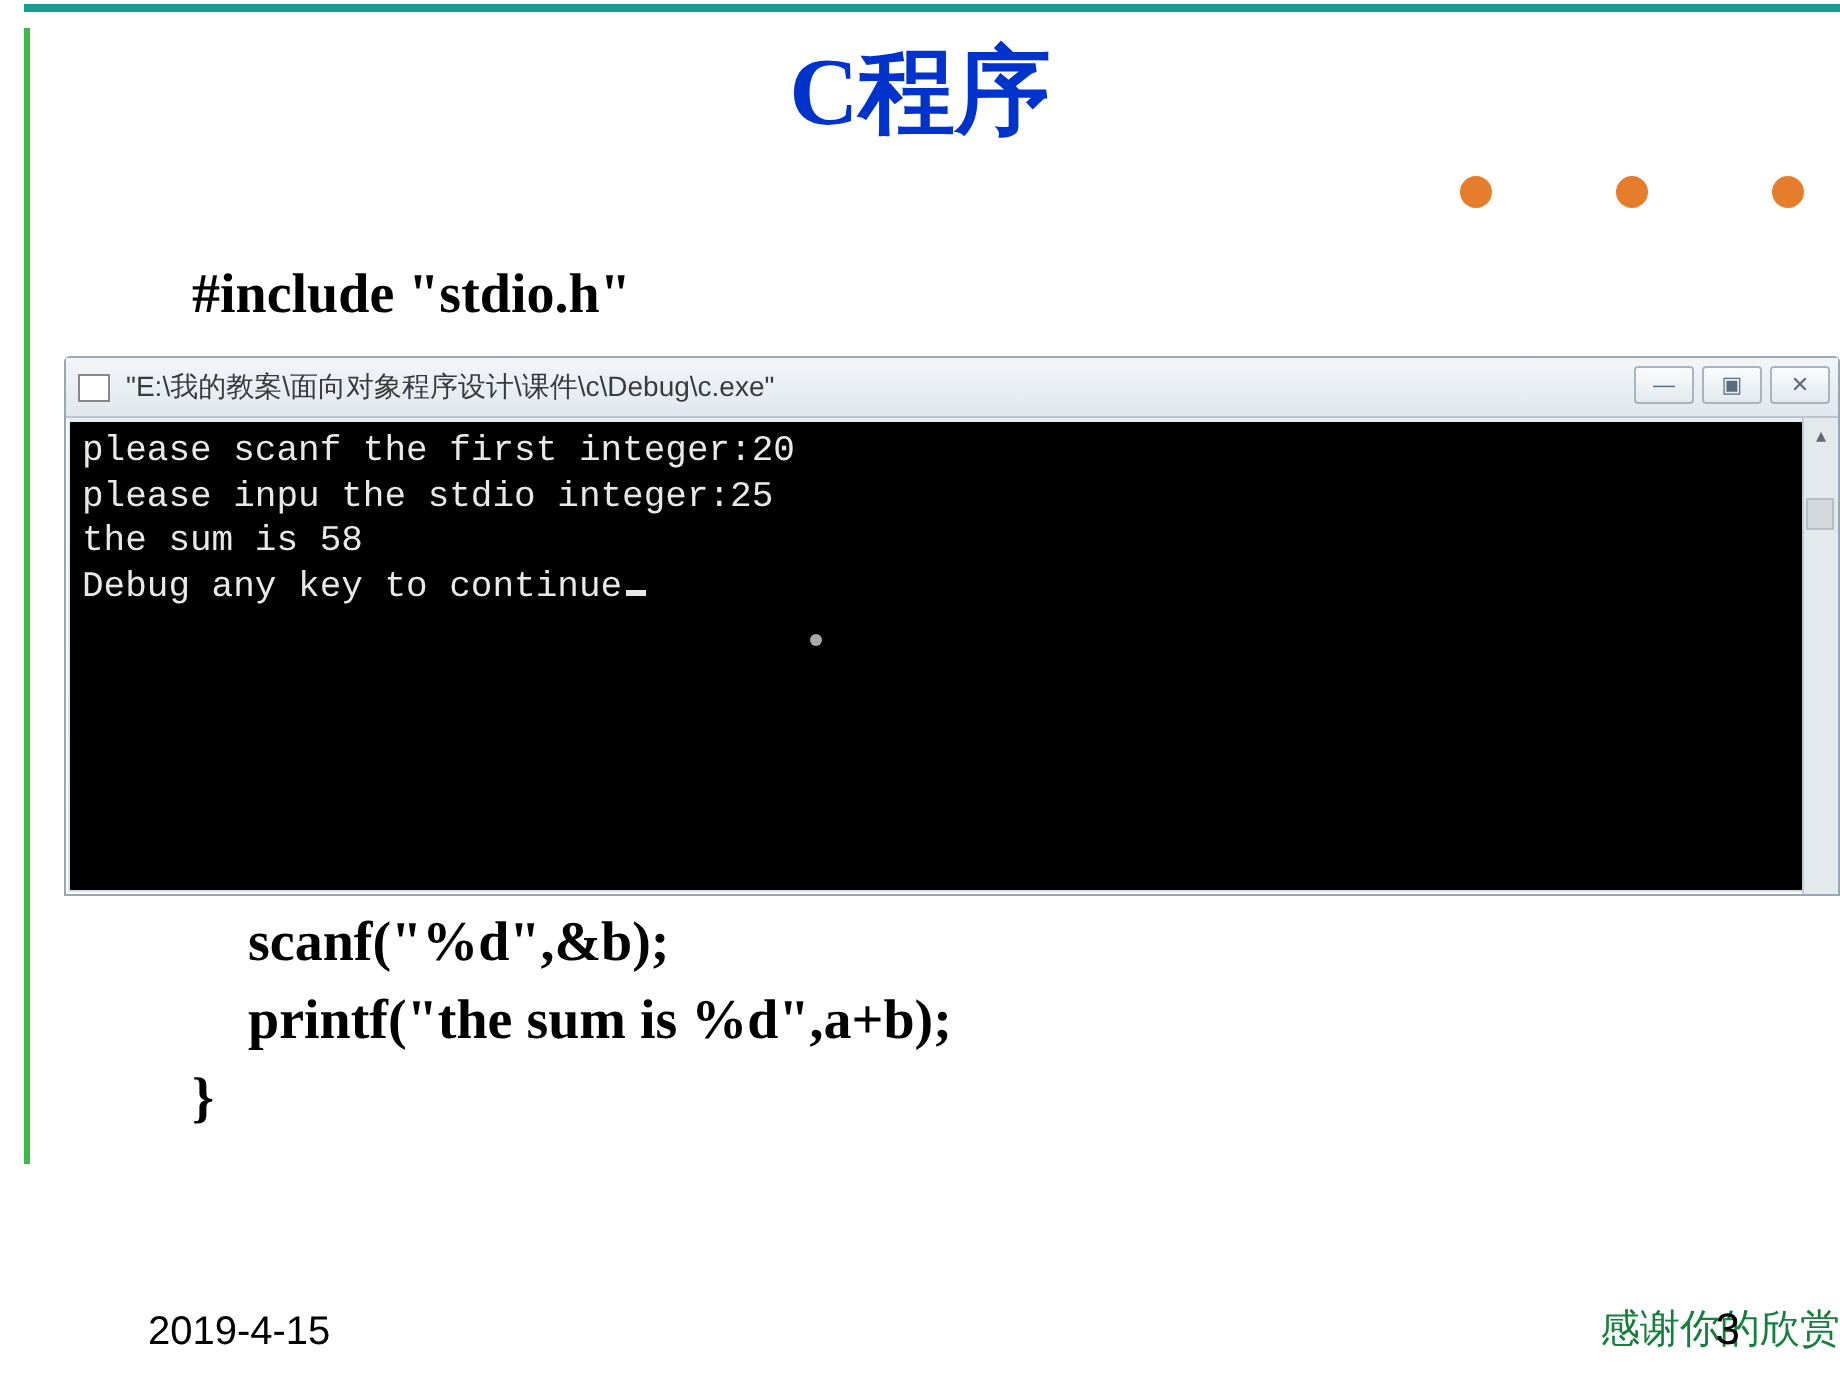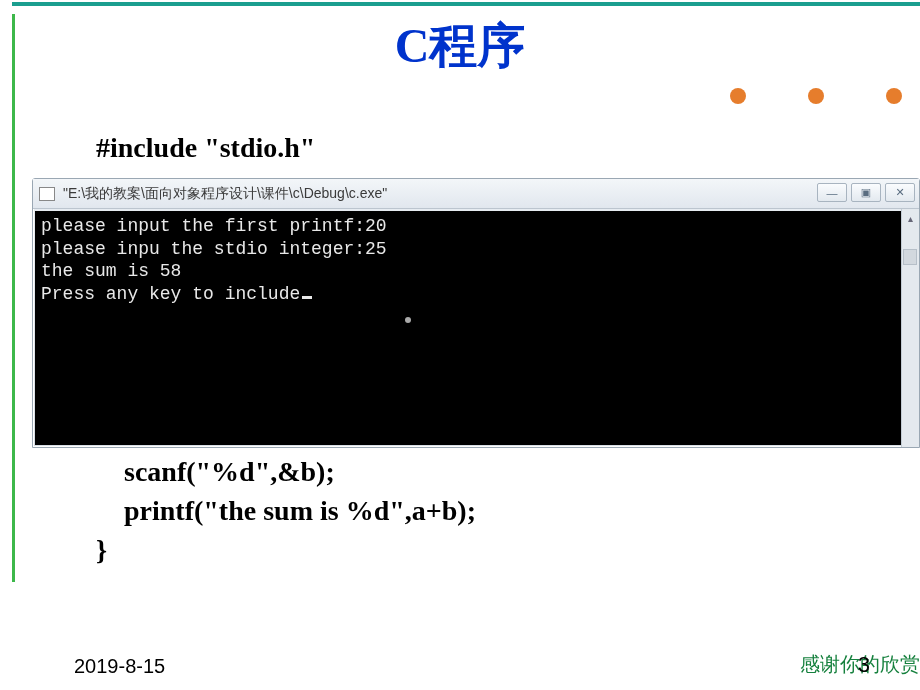--- a/index.html
+++ b/index.html
@@ -203,32 +203,32 @@
           <span>—</span>
         </div>
       <div class="win-btn">
           <span>▣</span>
         </div>
       <div class="win-btn">
           <span>✕</span>
         </div>
     </div>
   </div>
-  <div class="console-body"><span>please input the first printf:20</span>
+  <div class="console-body"><span>please scanf the first integer:20</span>
 <span>please inpu the stdio integer:25</span>
 <span>the sum is 58</span>
-<span>Press any key to include</span><span class="cursor-block"></span>
+<span>Debug any key to continue</span><span class="cursor-block"></span>
     <div class="pointer-dot" style="left:370px; top:106px;"></div>
   </div>
   <div class="console-scroll-up">
       <div class="scroll-arrow">▴</div>
     </div>
   <div class="console-scroll-mid"></div>
   <div class="scroll-track-mark"></div>
 </div>
 
 <div class="code-below"><span>    scanf("%d",&amp;b);</span>
 <span>    printf("the sum is %d",a+b);</span>
 <span>}</span></div>
 
-<div class="footer-date">2019-8-15</div>
+<div class="footer-date">2019-4-15</div>
 <div class="footer-center">感谢你的欣赏</div>
 <div class="footer-page">3</div>
 
 </body></html>

